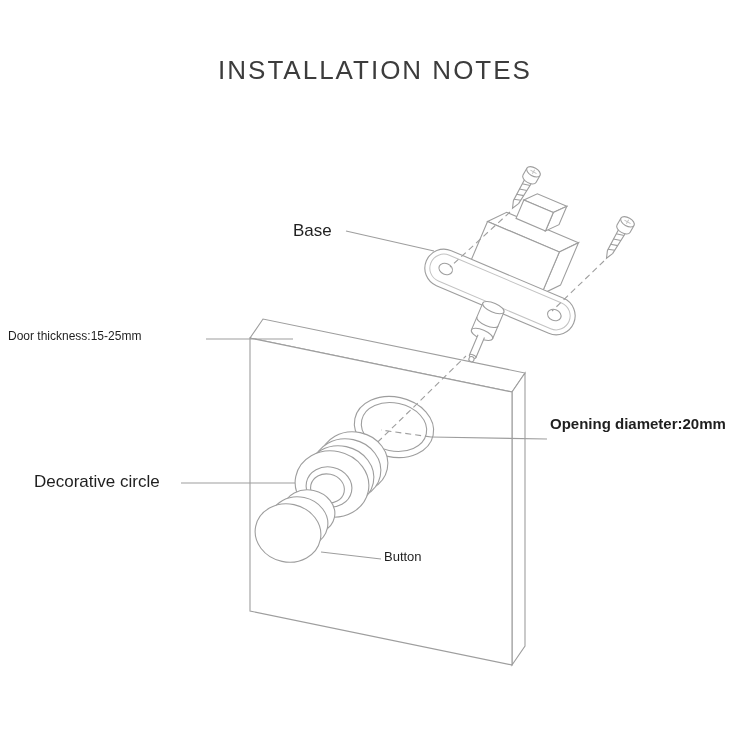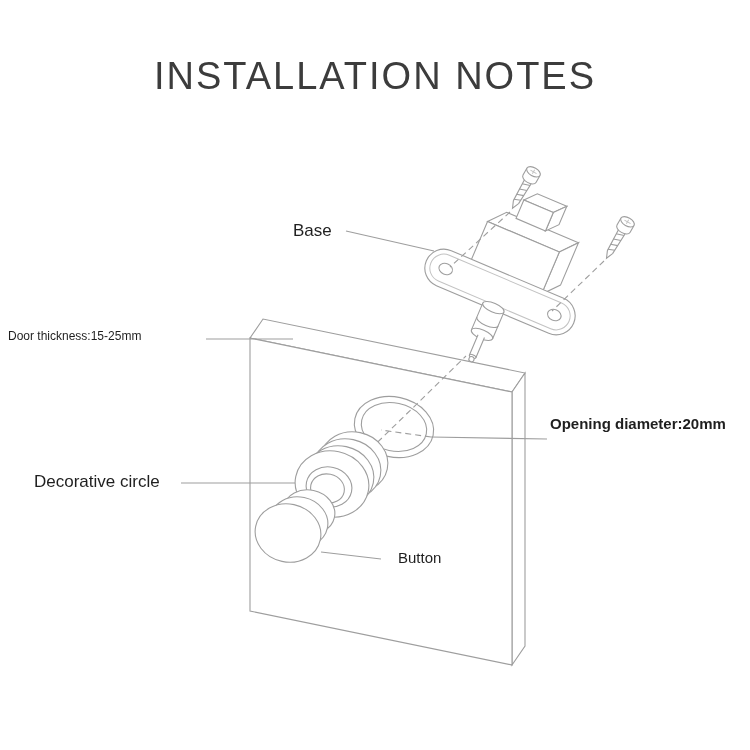--- a/index.html
+++ b/index.html
@@ -2,30 +2,30 @@
 <html><head>
 <meta charset="utf-8">
 <style>
   html,body{margin:0;padding:0;}
   body{
     width:750px;height:750px;background:#ffffff;position:relative;overflow:hidden;
     font-family:"Liberation Sans", sans-serif;
   }
   .title{
     position:absolute;left:0;right:0;top:55px;margin:0;
-    text-align:center;font-size:38px;font-weight:400;letter-spacing:2px;
+    text-align:center;font-size:26px;font-weight:400;letter-spacing:2px;
     color:#3c3c3c;
   }
   svg{position:absolute;left:0;top:0;}
   .label{position:absolute;color:#1f1f1f;white-space:nowrap;line-height:1.2;}
   .lbl-base{left:293px;top:221px;font-size:17px;}
   .lbl-door{left:8px;top:329px;font-size:12px;}
   .lbl-open{left:550px;top:415px;font-size:15px;font-weight:bold;}
   .lbl-deco{left:34px;top:472px;font-size:17px;}
-  .lbl-btn{left:384px;top:549px;font-size:15px;margin-left:14px;}
+  .lbl-btn{left:384px;top:549px;font-size:13px;}
   
   .ln{stroke:#9e9e9e;stroke-width:1.1;fill:none;}
   .fw{stroke:#9e9e9e;stroke-width:1.1;fill:#ffffff;}
   .fq{fill:#ffffff;stroke:none;}
   .thin{stroke:#c3c3c3;stroke-width:1;fill:none;}
   .dash{stroke:#9e9e9e;stroke-width:1.1;fill:none;stroke-dasharray:6 4;}
 </style>
 </head>
 <body>
 

